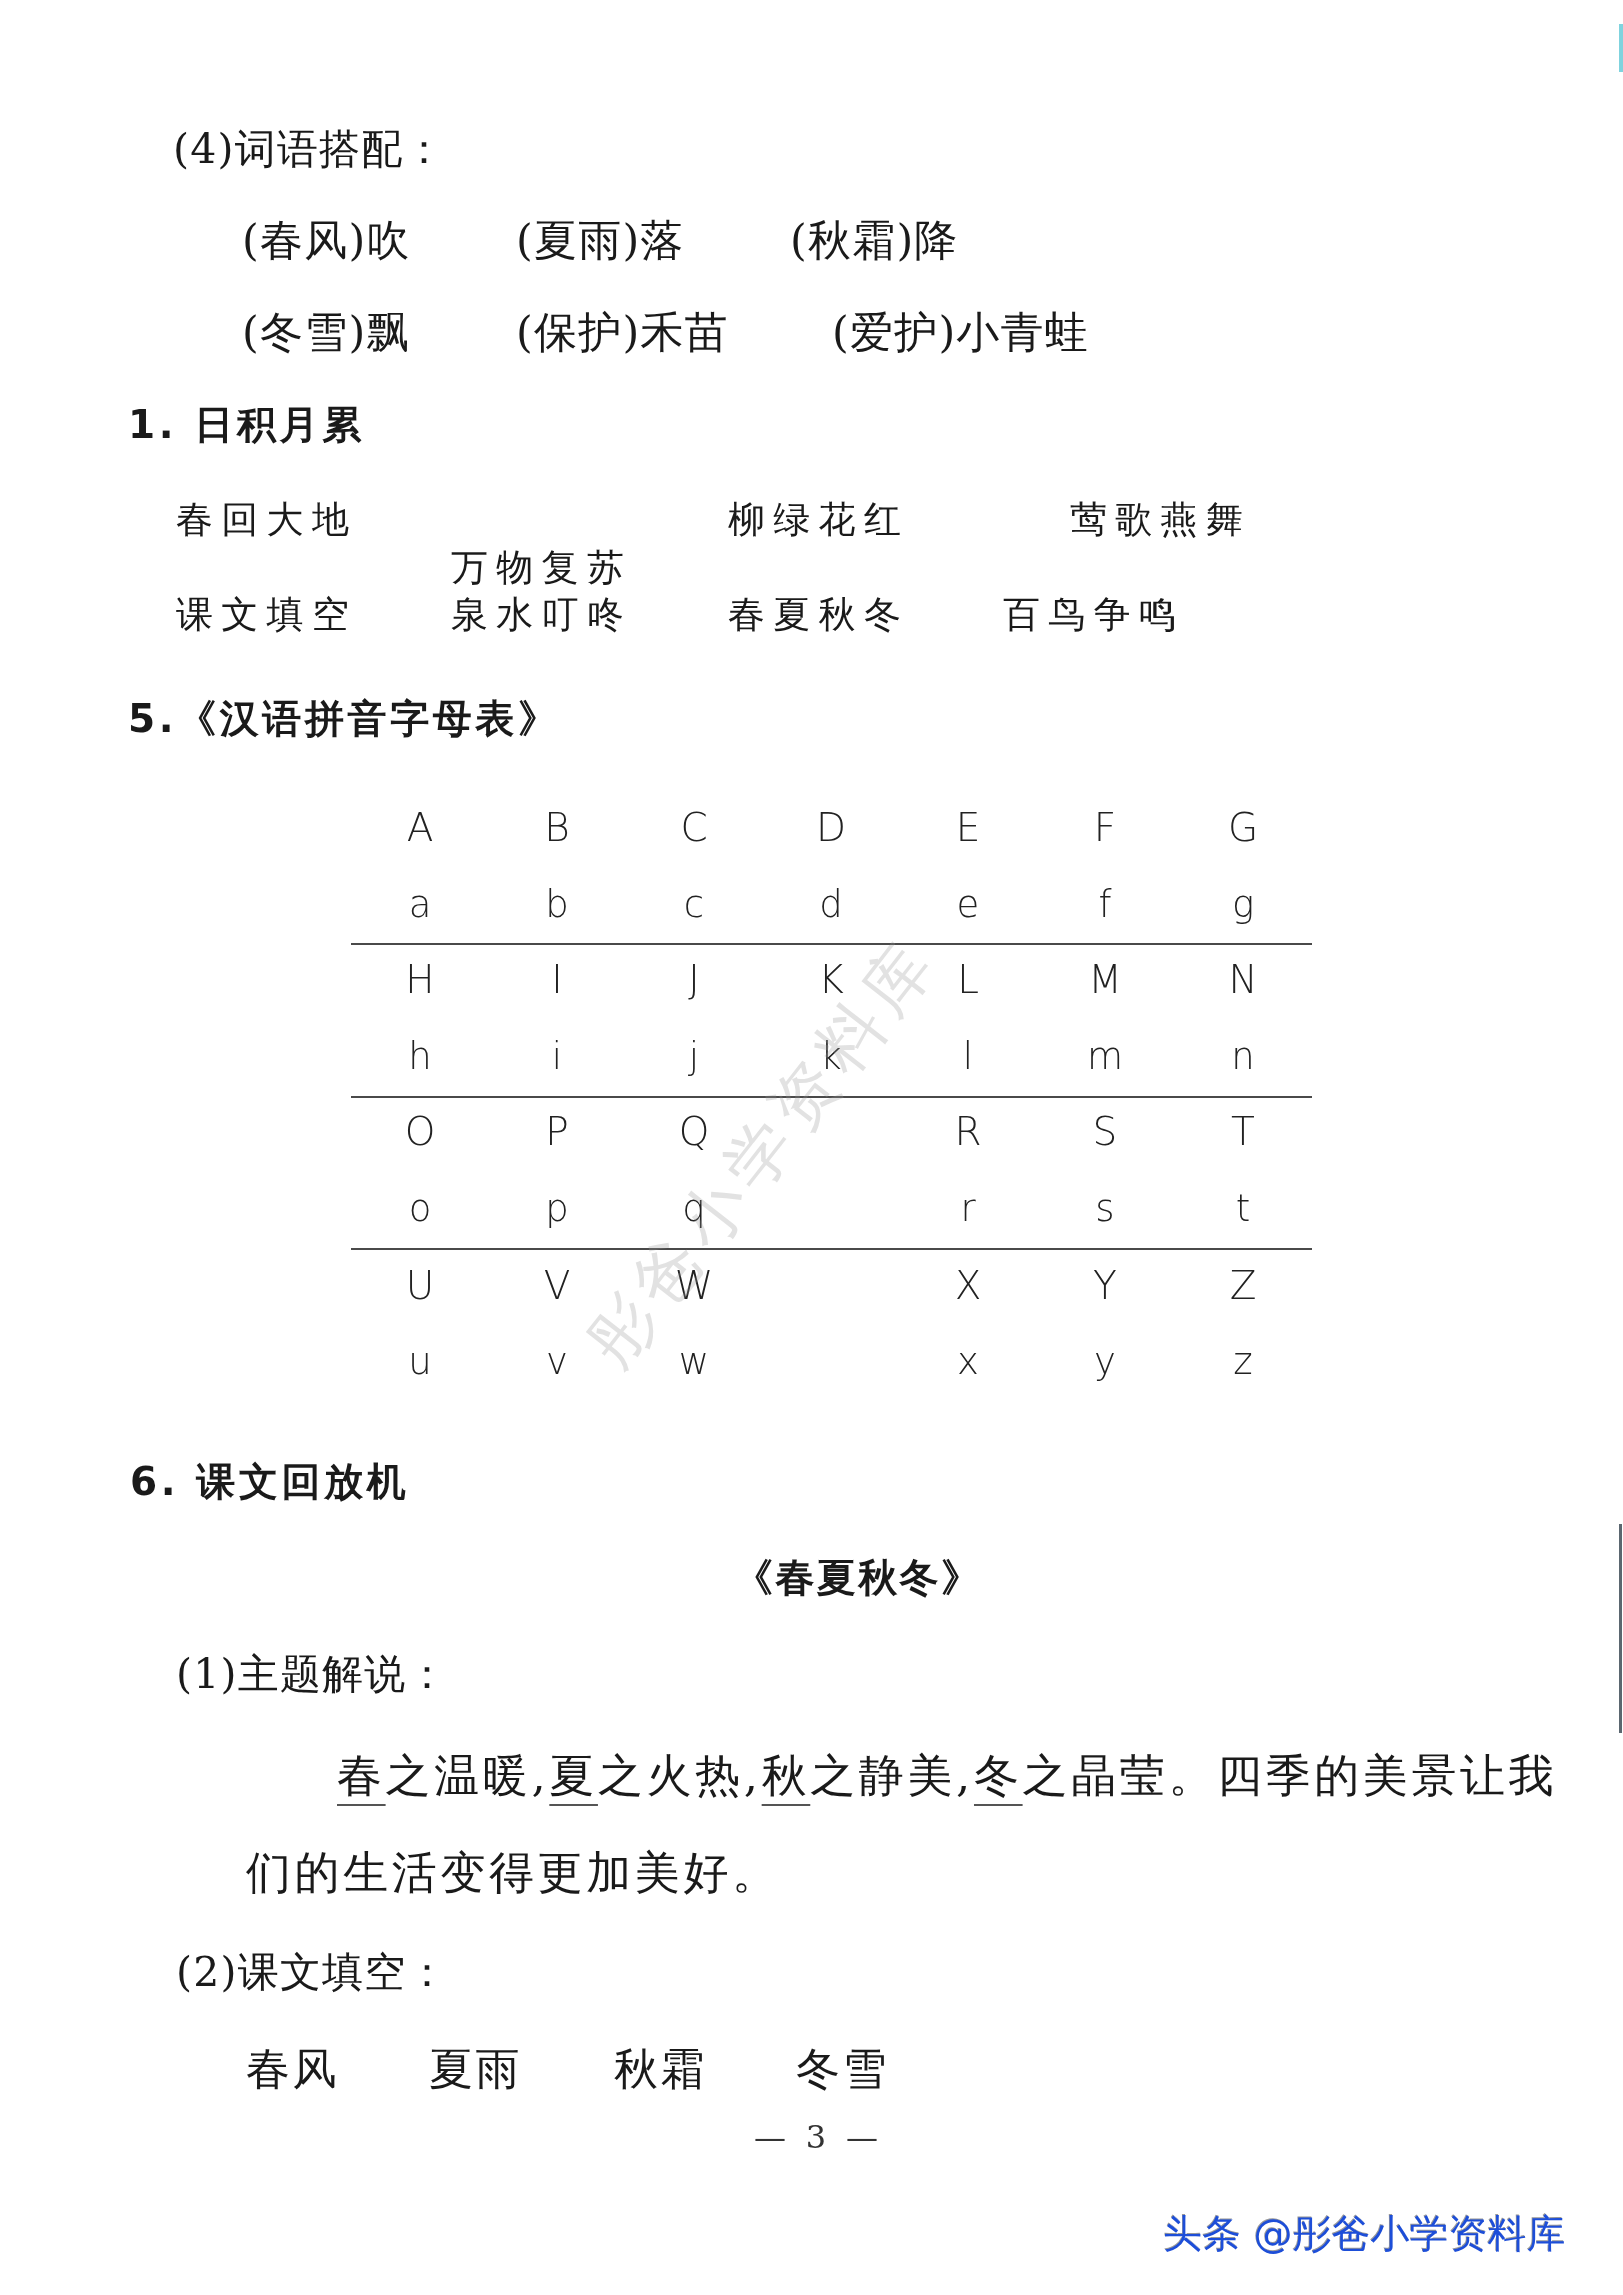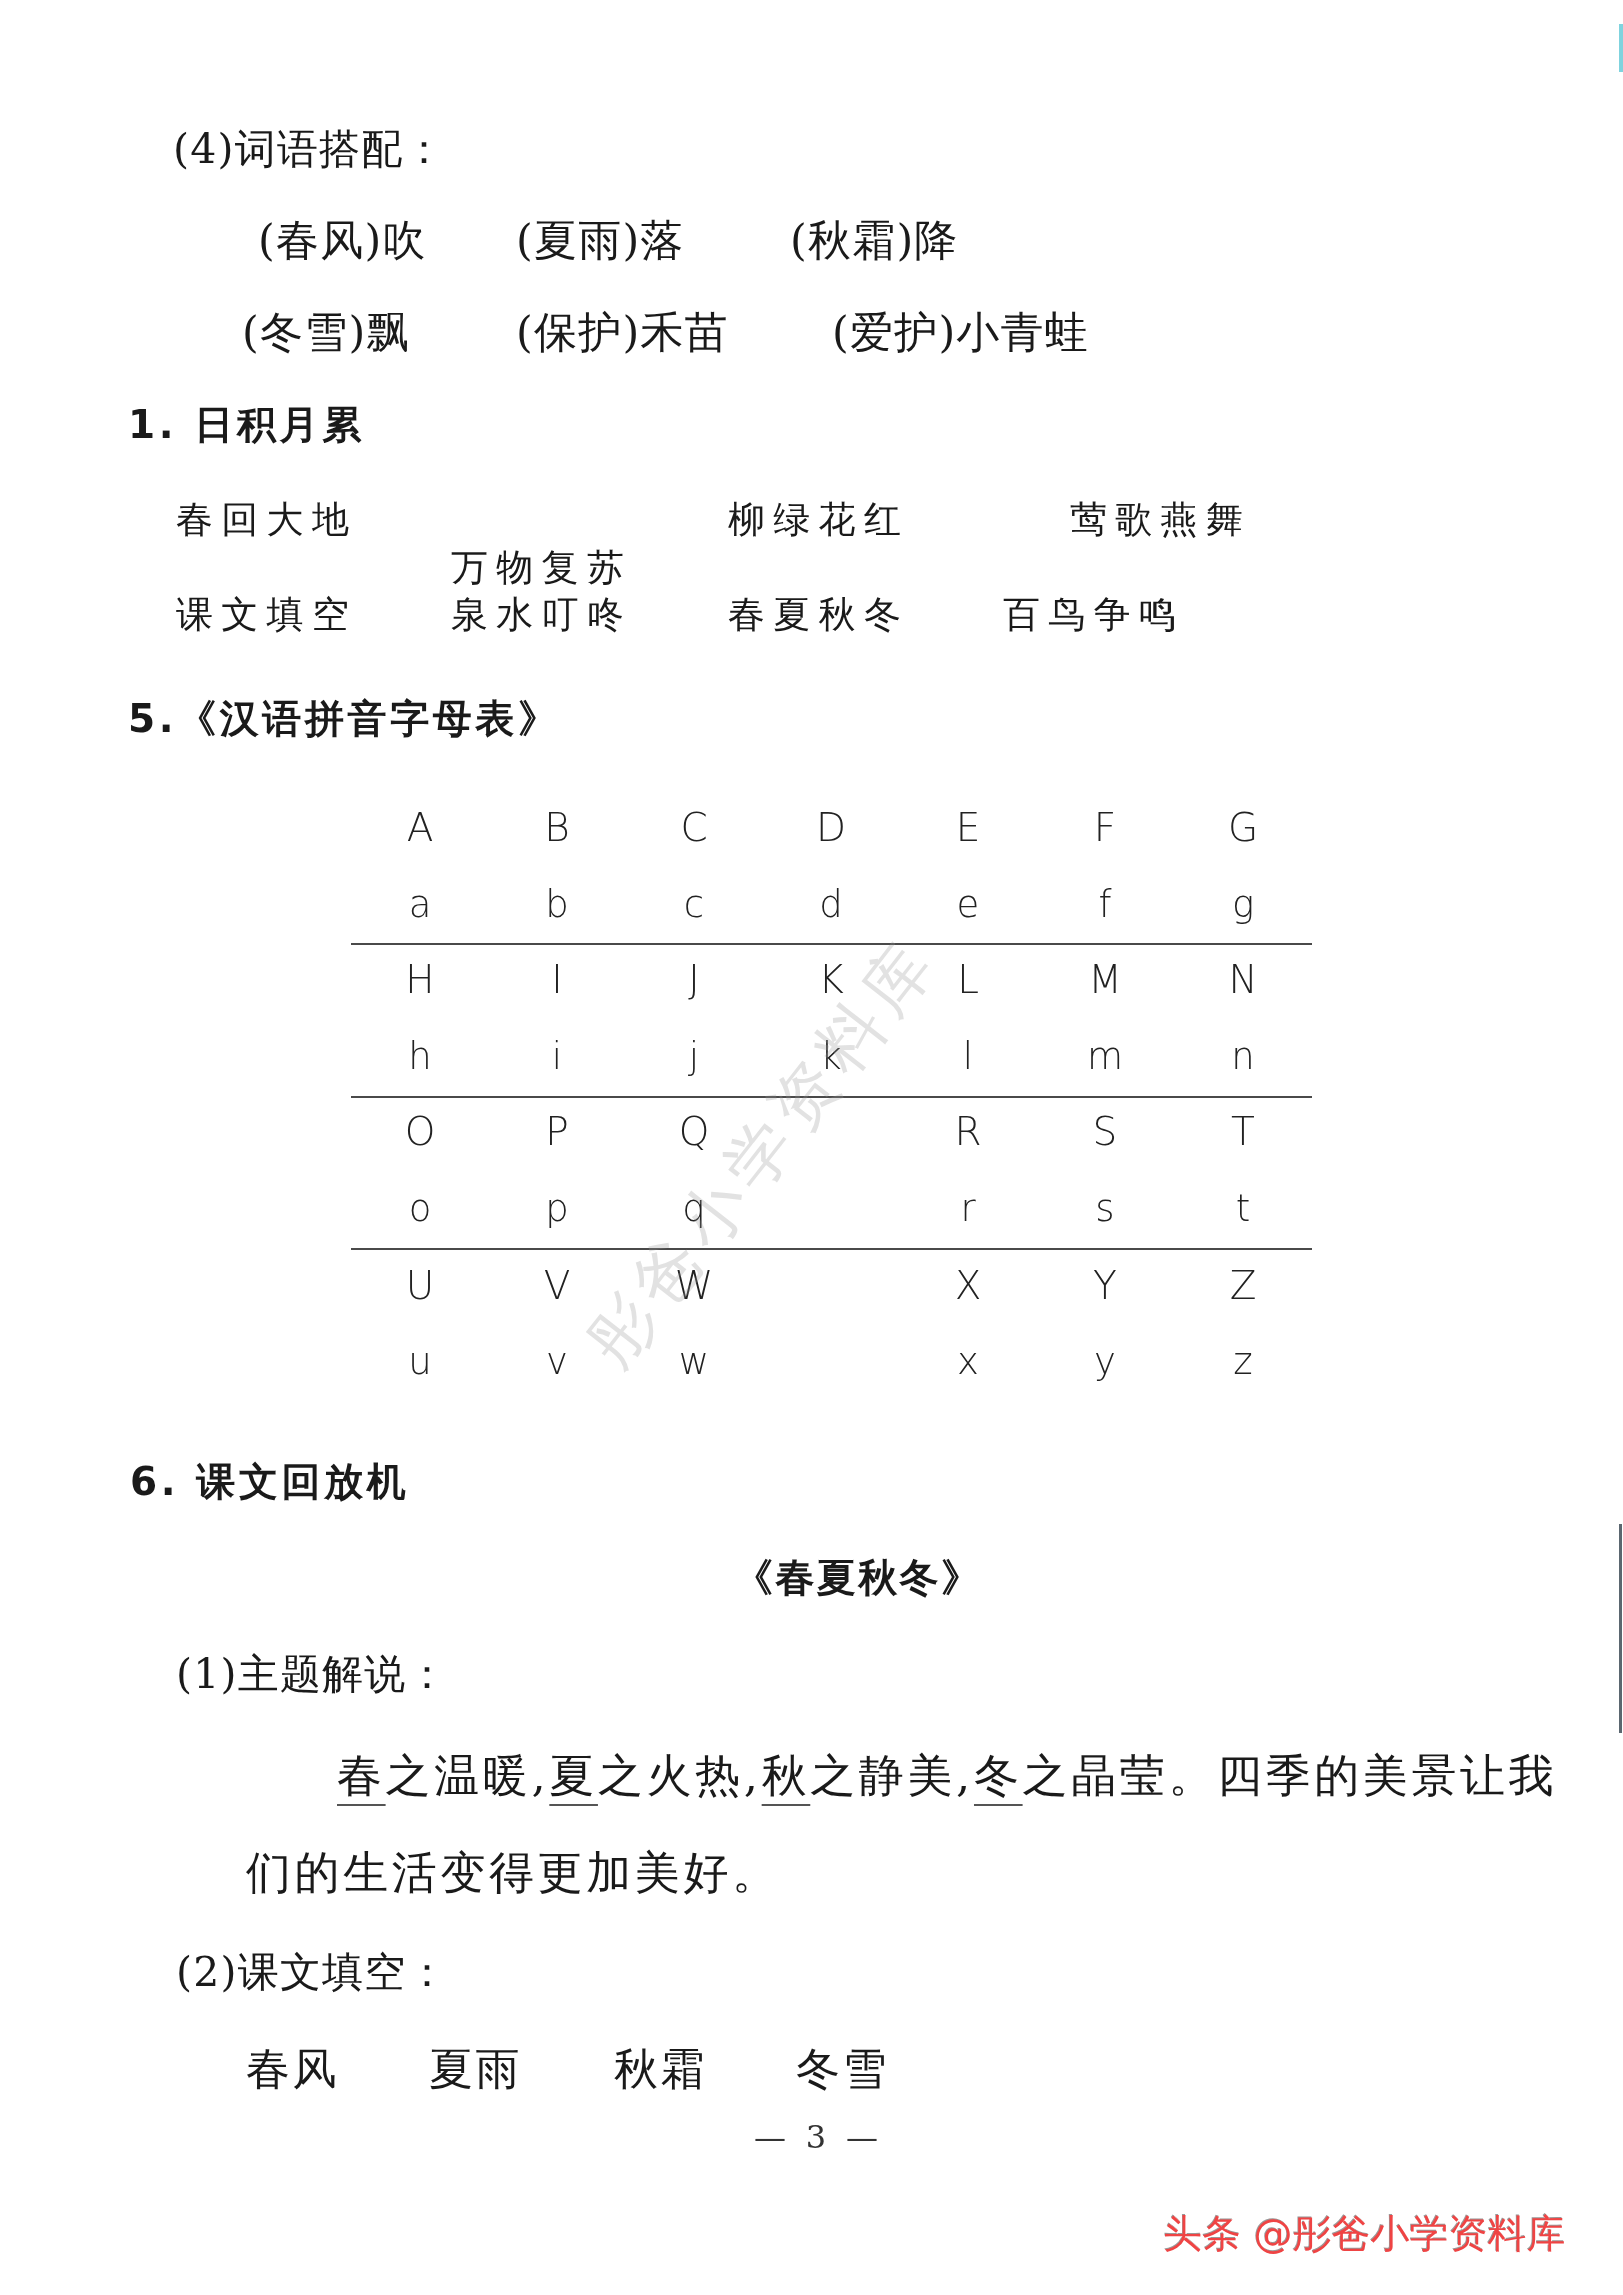--- a/index.html
+++ b/index.html
@@ -16,36 +16,36 @@
   .letter { position: absolute; width: 72px; margin-left: -36px; text-align: center;
             font-family: "DejaVu Sans", "Liberation Sans", sans-serif; font-weight: 300;
             color: #222; font-size: 39px; line-height: 1; }
   .letter.lower { font-size: 37px; }
   .rule { position: absolute; left: 351px; width: 961px; height: 2.4px; background: #4a4a4a; }
   .title-center { font-size: 39px; font-weight: bold; font-family: "DejaVu Sans", sans-serif; letter-spacing: 2.4px; }
   .para { font-size: 45px; letter-spacing: 3.6px; }
   .ul { text-decoration: underline; text-decoration-color: #555; text-decoration-thickness: 1.8px; text-underline-offset: 13px; }
   .fill { font-size: 44px; letter-spacing: 2.4px; }
   .pagenum { font-size: 32px; color: #333; letter-spacing: 4.8px; }
-  .wm-bottom { font-size: 39px; font-family: "DejaVu Sans", sans-serif; color: #ef4444;
+  .wm-bottom { font-size: 39px; font-family: "DejaVu Sans", sans-serif; color: #1d4ed8;
                text-shadow: 1.2px 1.2px 0 #fff, -0.6px -0.6px 0 #999; }
   .wm-diag { font-size: 66px; color: rgba(150,150,150,0.28); font-family: "DejaVu Sans", sans-serif;
              transform: rotate(-52deg); transform-origin: left center; letter-spacing: 8.3px; }
   .edge-mark-top { position: absolute; right: 0; top: 24px; width: 3.6px; height: 48px; background: #7fd3de; }
   .edge-bar-right { position: absolute; right: 1.2px; top: 1524px; width: 3px; height: 209px; background: #5b6770; }
 </style>
 </head>
 <body>
 
 <div class="edge-mark-top"></div>
 <div class="edge-bar-right"></div>
 
 <div class="abs sub-head" style="left:173px; top:122px;">(4)词语搭配：</div>
 
-<div class="abs item" style="left:242px; top:212px;margin-left:16px;">(春风)吹</div>
+<div class="abs item" style="left:242px; top:212px;">(春风)吹</div>
 <div class="abs item" style="left:516px; top:212px;text-align:right;">(夏雨)落</div>
 <div class="abs item" style="left:790px; top:212px;">(秋霜)降</div>
 
 <div class="abs item" style="left:242px; top:304px;">(冬雪)飘</div>
 <div class="abs item" style="left:516px; top:304px;">(保护)禾苗</div>
 <div class="abs item" style="left:832px; top:304px;">(爱护)小青蛙</div>
 
 <div class="abs sec-head" style="left:128px; top:398px;">1. 日积月累</div>
 
 <div class="abs idiom" style="left:176px; top:495px;">春回大地</div>

